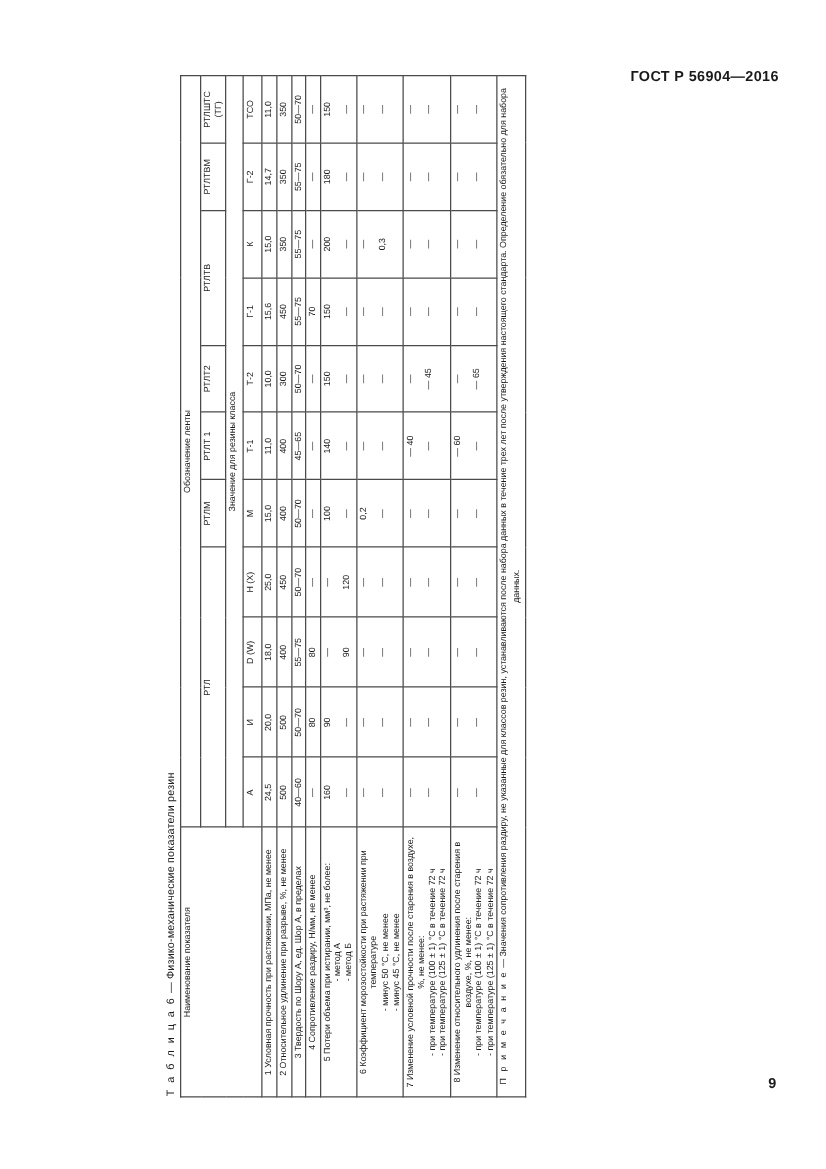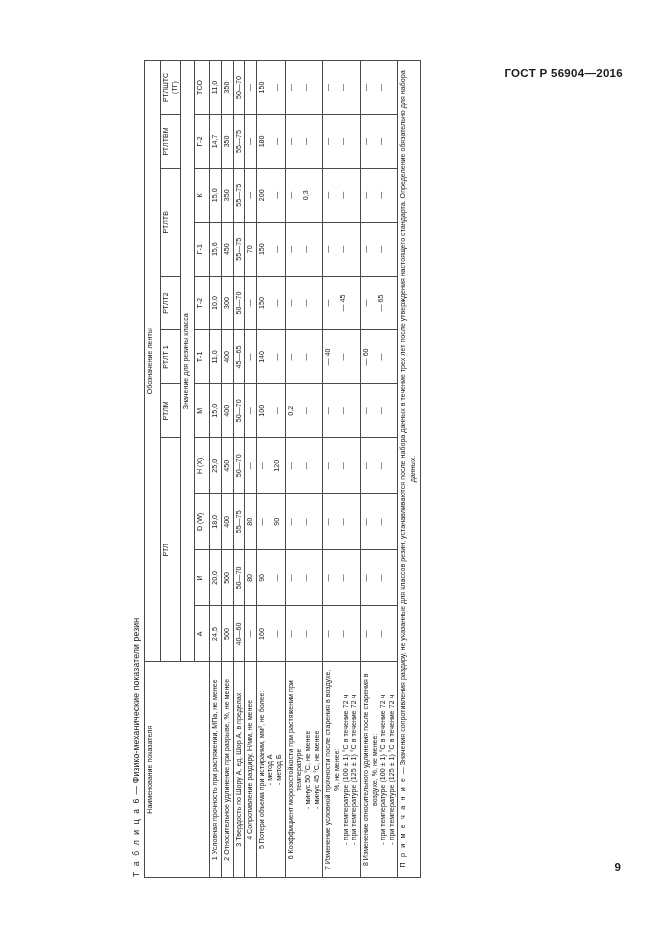--- a/index.html
+++ b/index.html
@@ -12,21 +12,21 @@
     height: 935px;
     position: relative;
     font-family: "Liberation Sans", sans-serif;
     color: #1a1a1a;
     overflow: hidden;
   }
 
   
   .doc-header {
     position: absolute;
-    top: 67px;
+    top: 56px;
     right: 38px;
     font-size: 11.5px;
     font-weight: bold;
     letter-spacing: 0.3px;
     white-space: nowrap;
   }
 
   
   .page-number {
     position: absolute;

